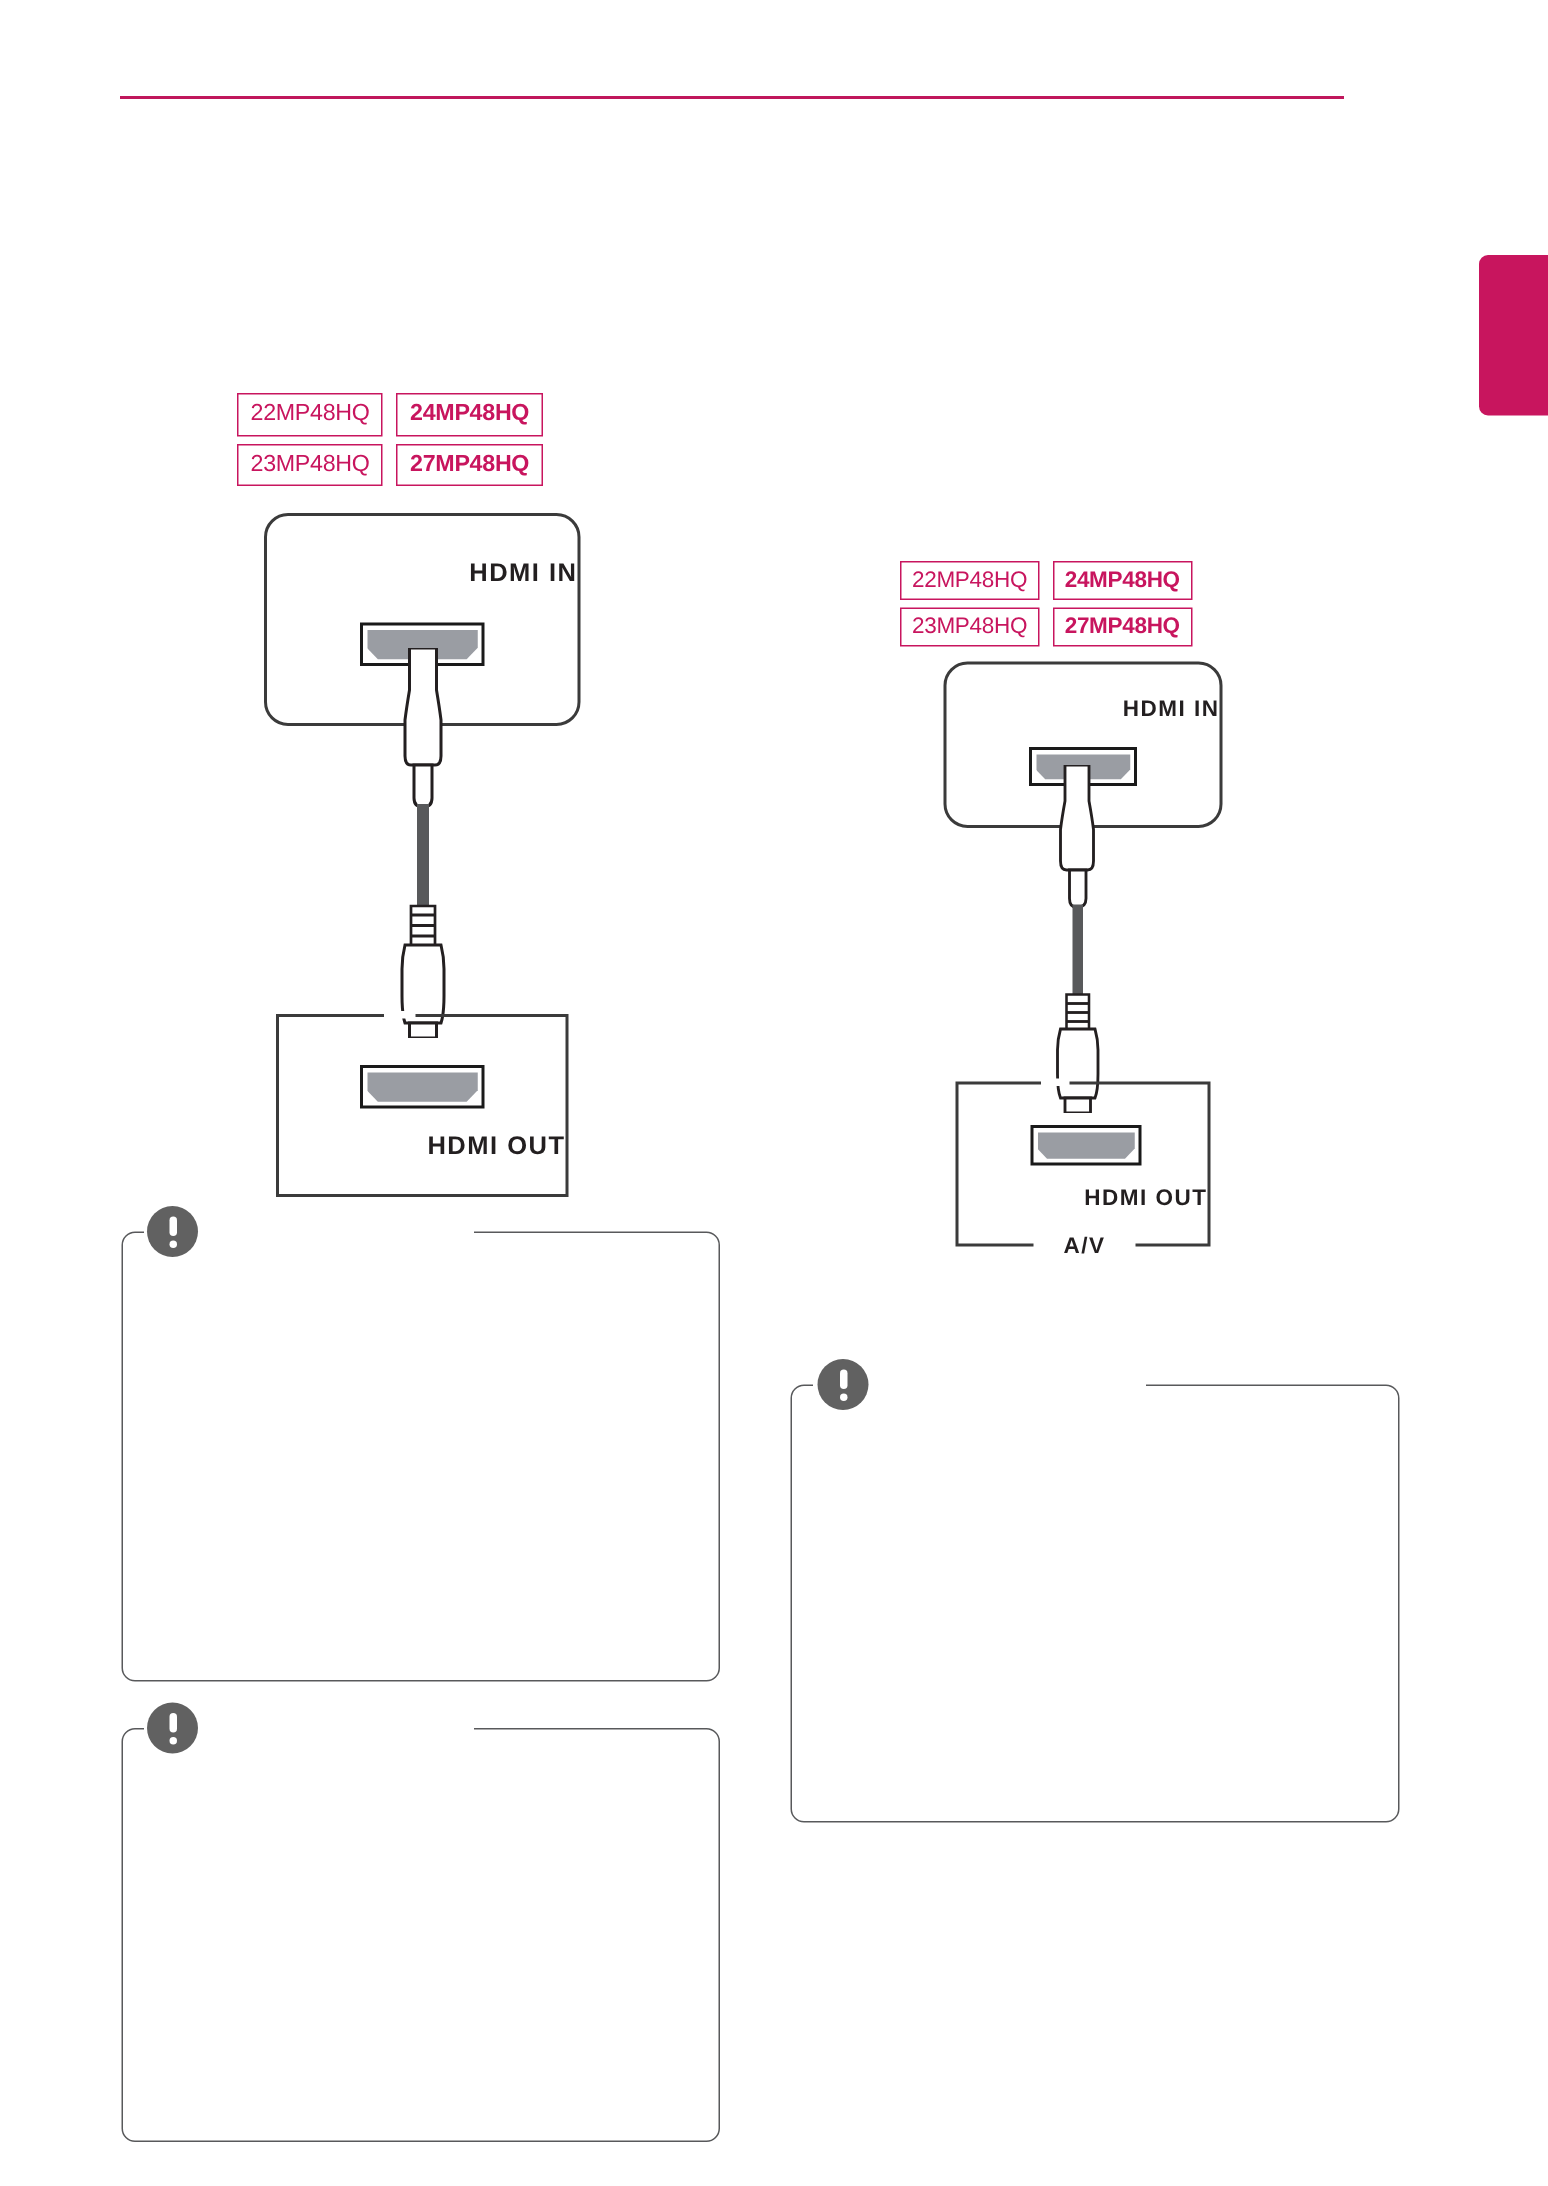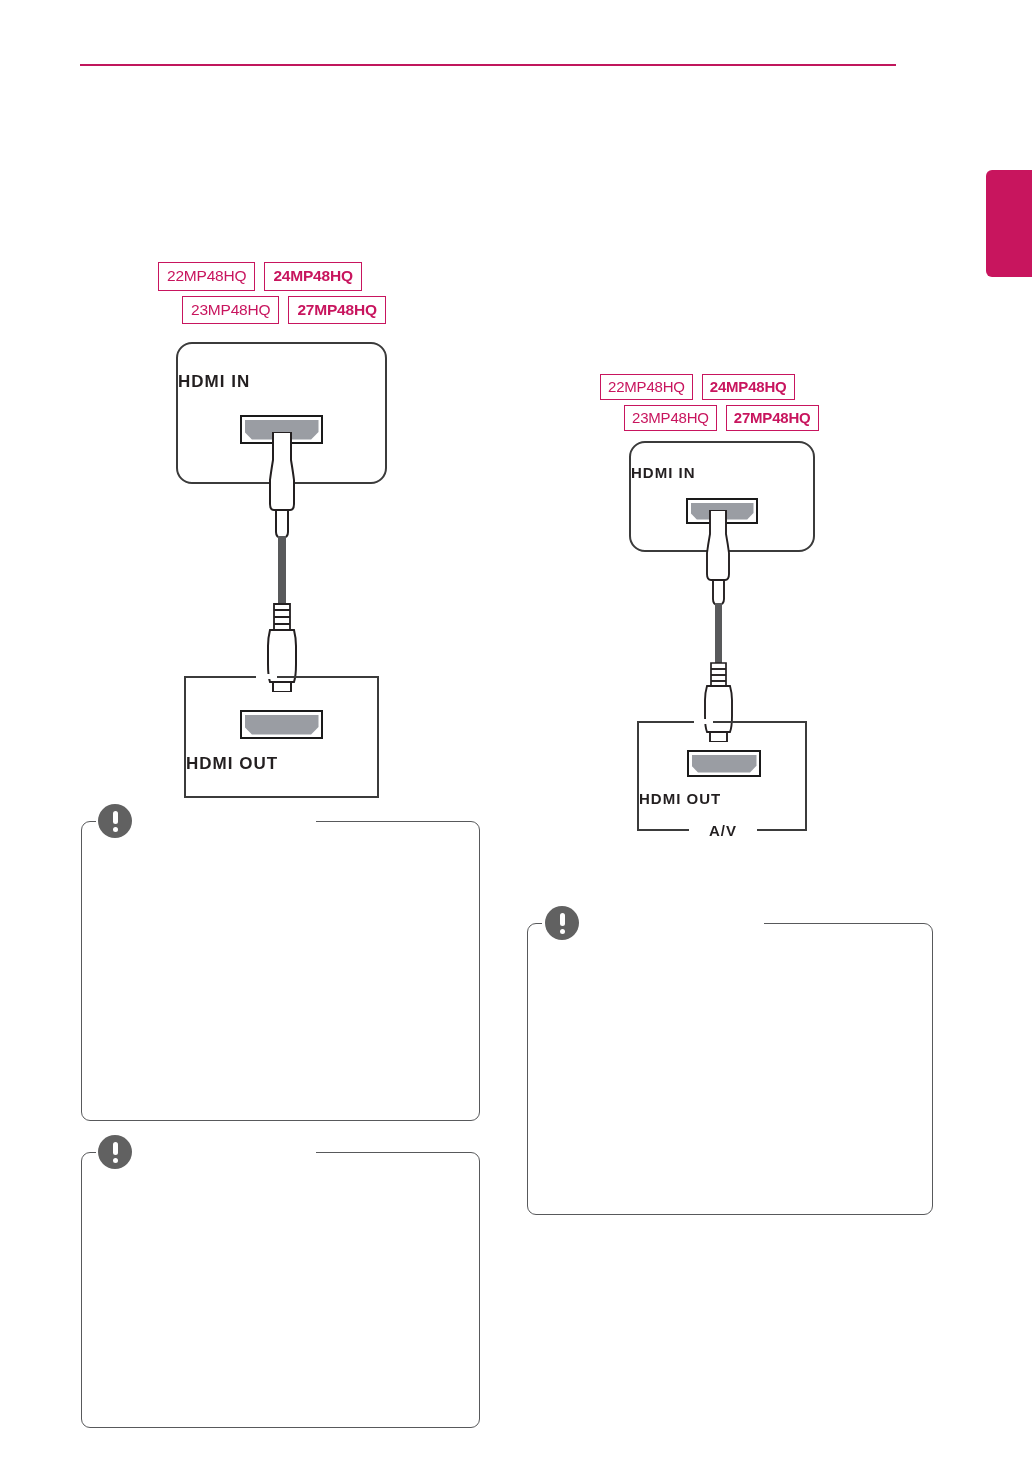--- a/index.html
+++ b/index.html
@@ -35,21 +35,21 @@
     top: 170px;
     width: 46px;
     height: 107px;
     background: #C8155E;
     border-radius: 6px 0 0 6px;
   }
 
   
   .badge-group { position: absolute; }
   .badge-row { display: flex; align-items: center; }
-  .badge-row + .badge-row { margin-top: 5px; margin-left: 24px; }
+  .badge-row + .badge-row { margin-top: 5px; }
   .badge {
     border: 1.6px solid #C8155E;
     color: #C8155E;
     font-size: 15.5px;
     line-height: 1;
     padding: 5px 8px 6px 8px;
     white-space: nowrap;
     letter-spacing: -0.2px;
     background: #fff;
   }
@@ -65,21 +65,21 @@
   .monitor {
     position: absolute;
     background: #ffffff;
     border: 2.2px solid #3b3b3b;
     border-radius: 16px;
     box-sizing: border-box;
   }
   .port-label {
     position: absolute;
     left: 0; right: 0;
-    text-align: left;
+    text-align: right;
     font-weight: bold;
     color: #231f20;
     letter-spacing: 1px;
   }
 
   
   .socket {
     position: absolute;
     box-sizing: border-box;
     border: 2.6px solid #1a1a1a;

